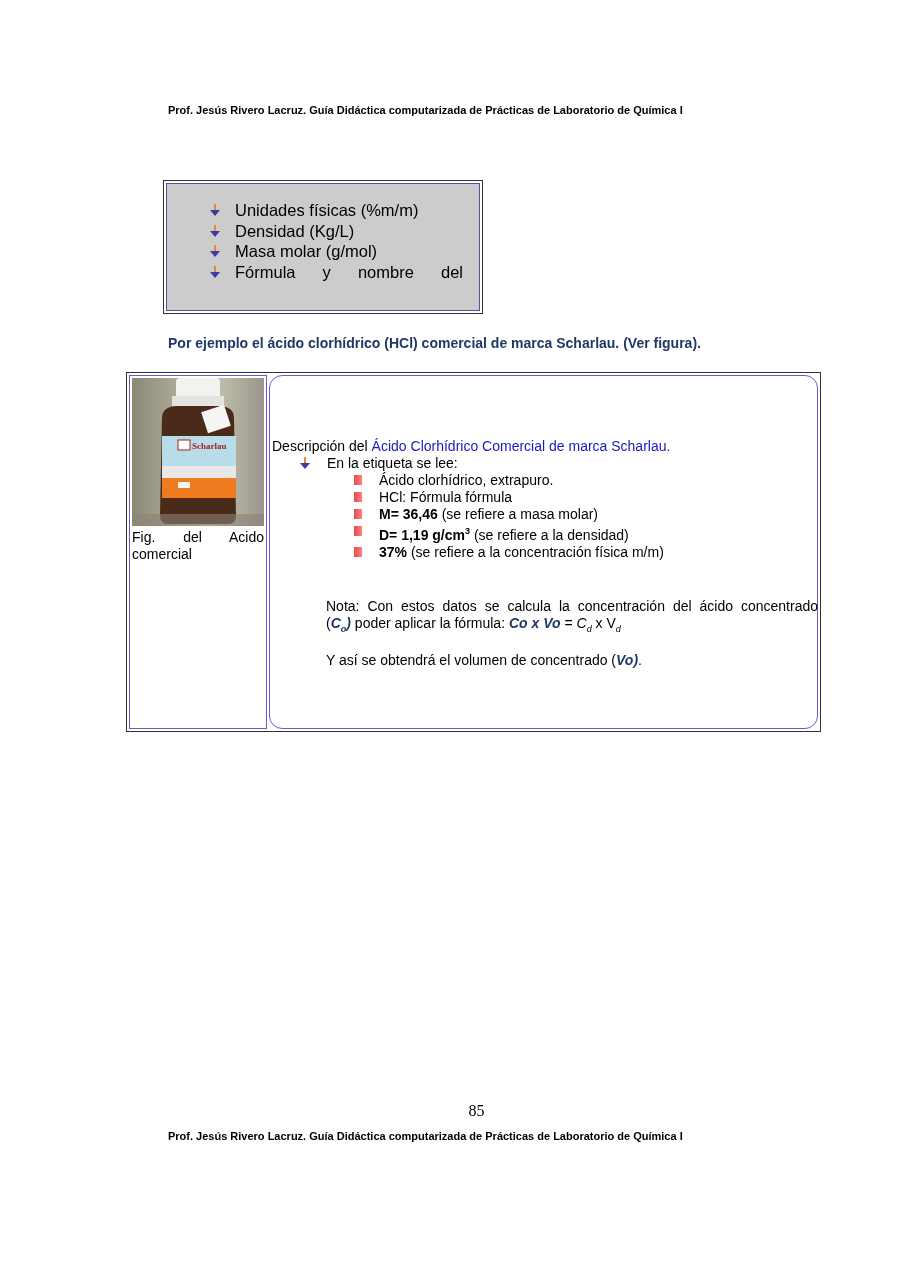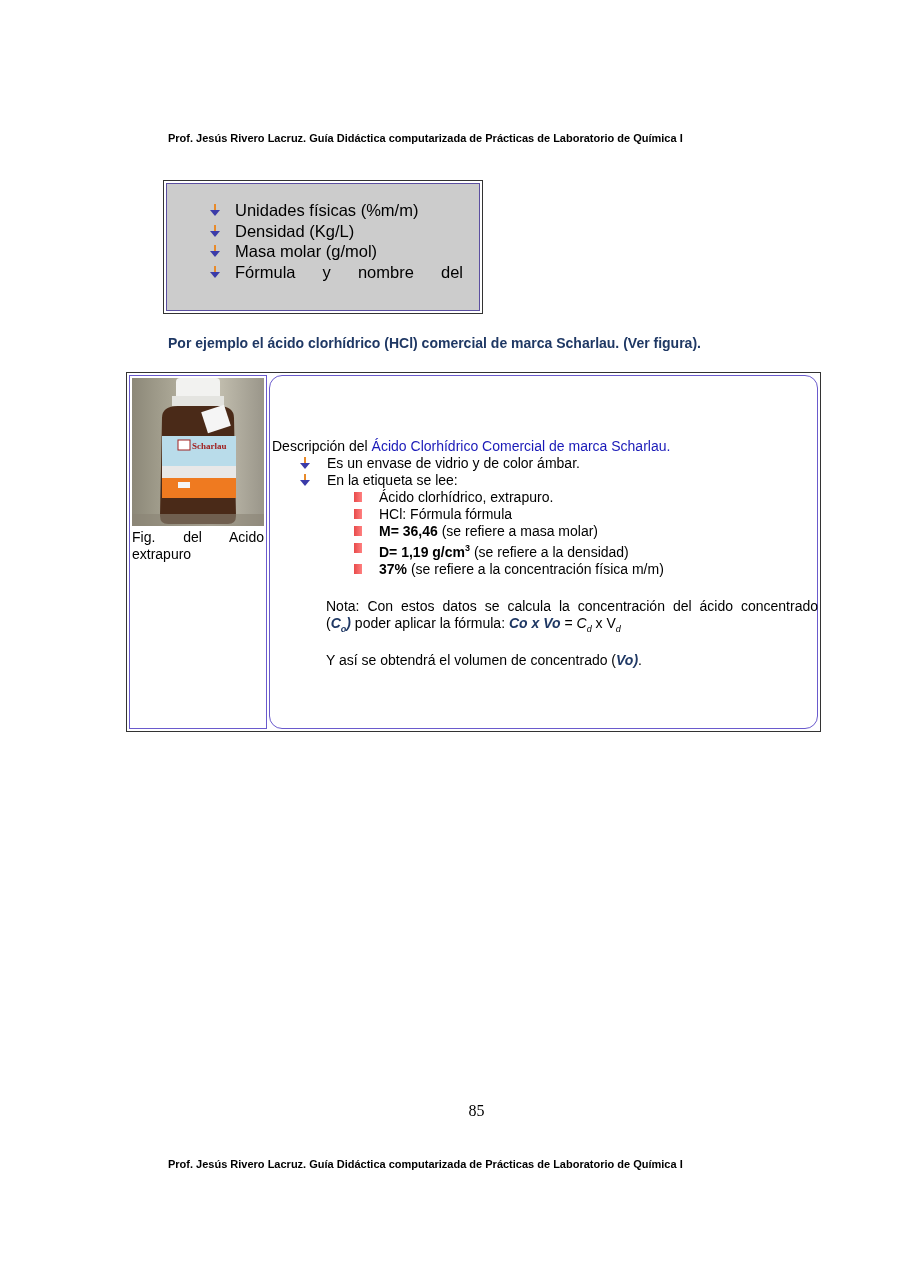--- a/index.html
+++ b/index.html
@@ -1,17 +1,17 @@
 <!DOCTYPE html>
 <html><head>
 <meta charset="utf-8">
 <style>
   html, body { margin:0; padding:0; background:#ffffff; }
   body { width:905px; height:1280px; position:relative; font-family:"Liberation Sans", sans-serif; color:#000; }
-  .hdr { position:absolute; left:168px; font-size:11px; font-weight:bold; letter-spacing:0; white-space:nowrap;margin-top:28px; }
+  .hdr { position:absolute; left:168px; font-size:11px; font-weight:bold; letter-spacing:0; white-space:nowrap; }
   #hdr-top { top:104px; }
   #hdr-bot { top:1130px; }
   #pagenum { position:absolute; top:1102px; left:0; width:905px; text-align:center; font-family:"Liberation Serif", serif; font-size:16px; padding-left:48px; box-sizing:border-box; }
 
   
   .graybox { position:absolute; left:163px; top:180px; width:320px; height:134px; border:1px solid #333; box-sizing:border-box; padding:2px; }
   .graybox-inner { width:100%; height:100%; background:#cccccc; border:1px solid #5b4fa0; box-sizing:border-box; position:relative; }
   .glist { list-style:none; margin:12px; padding:4px 4px 0 56px; font-size:16.5px; line-height:20.5px; }
   .glist li { position:relative; text-align:justify; }
   .glist li .txt { display:block; }
@@ -101,35 +101,28 @@
         <rect x="46" y="62" width="12" height="10" fill="#ffffff" stroke="#a02020"></rect>
         <text x="60" y="71" font-size="9" font-weight="bold" fill="#a02020" font-family="Liberation Serif, serif">Scharlau</text>
         <rect x="30" y="88" width="74" height="12" fill="#e8e8e8"></rect>
         <rect x="30" y="100" width="74" height="20" fill="#ef7a20"></rect>
         <rect x="46" y="104" width="12" height="6" fill="#f5f5f5"></rect>
         <rect x="0" y="136" width="132" height="12" fill="#8a8474" opacity="0.6"></rect>
       </svg>
     </div>
     <div class="cap">
       <span class="l1">Fig. del Acido</span>
-      <span>extrapuro</span>
+      <span>comercial</span>
     </div>
   </div>
 
   <div id="cell-right" class="cell">
     <div class="desc">
       <div><span>Descripción del </span><span class="blue">Ácido Clorhídrico Comercial de marca Scharlau.</span></div>
       <ul class="l1list">
-        <li>
-          <svg class="arrow" viewBox="0 0 10 12">
-              <rect x="4" y="0" width="2" height="8" fill="#e88a2a"></rect>
-              <polygon points="0,6 10,6 5,12" fill="#3b3ba8"></polygon>
-            </svg>
-          <span>Es  un envase de vidrio y de color ámbar.</span>
-        </li>
         <li>
           <svg class="arrow" viewBox="0 0 10 12">
               <rect x="4" y="0" width="2" height="8" fill="#e88a2a"></rect>
               <polygon points="0,6 10,6 5,12" fill="#3b3ba8"></polygon>
             </svg>
           <span>En la etiqueta se lee:</span>
           <ul class="l2list">
             <li><span class="sq"></span><b></b><span> Ácido clorhídrico, extrapuro.</span></li>
             <li><span class="sq"></span><b></b><span>HCl: Fórmula fórmula</span></li>
             <li><span class="sq"></span><b>M= 36,46</b><span> (se refiere a masa molar)</span></li>

